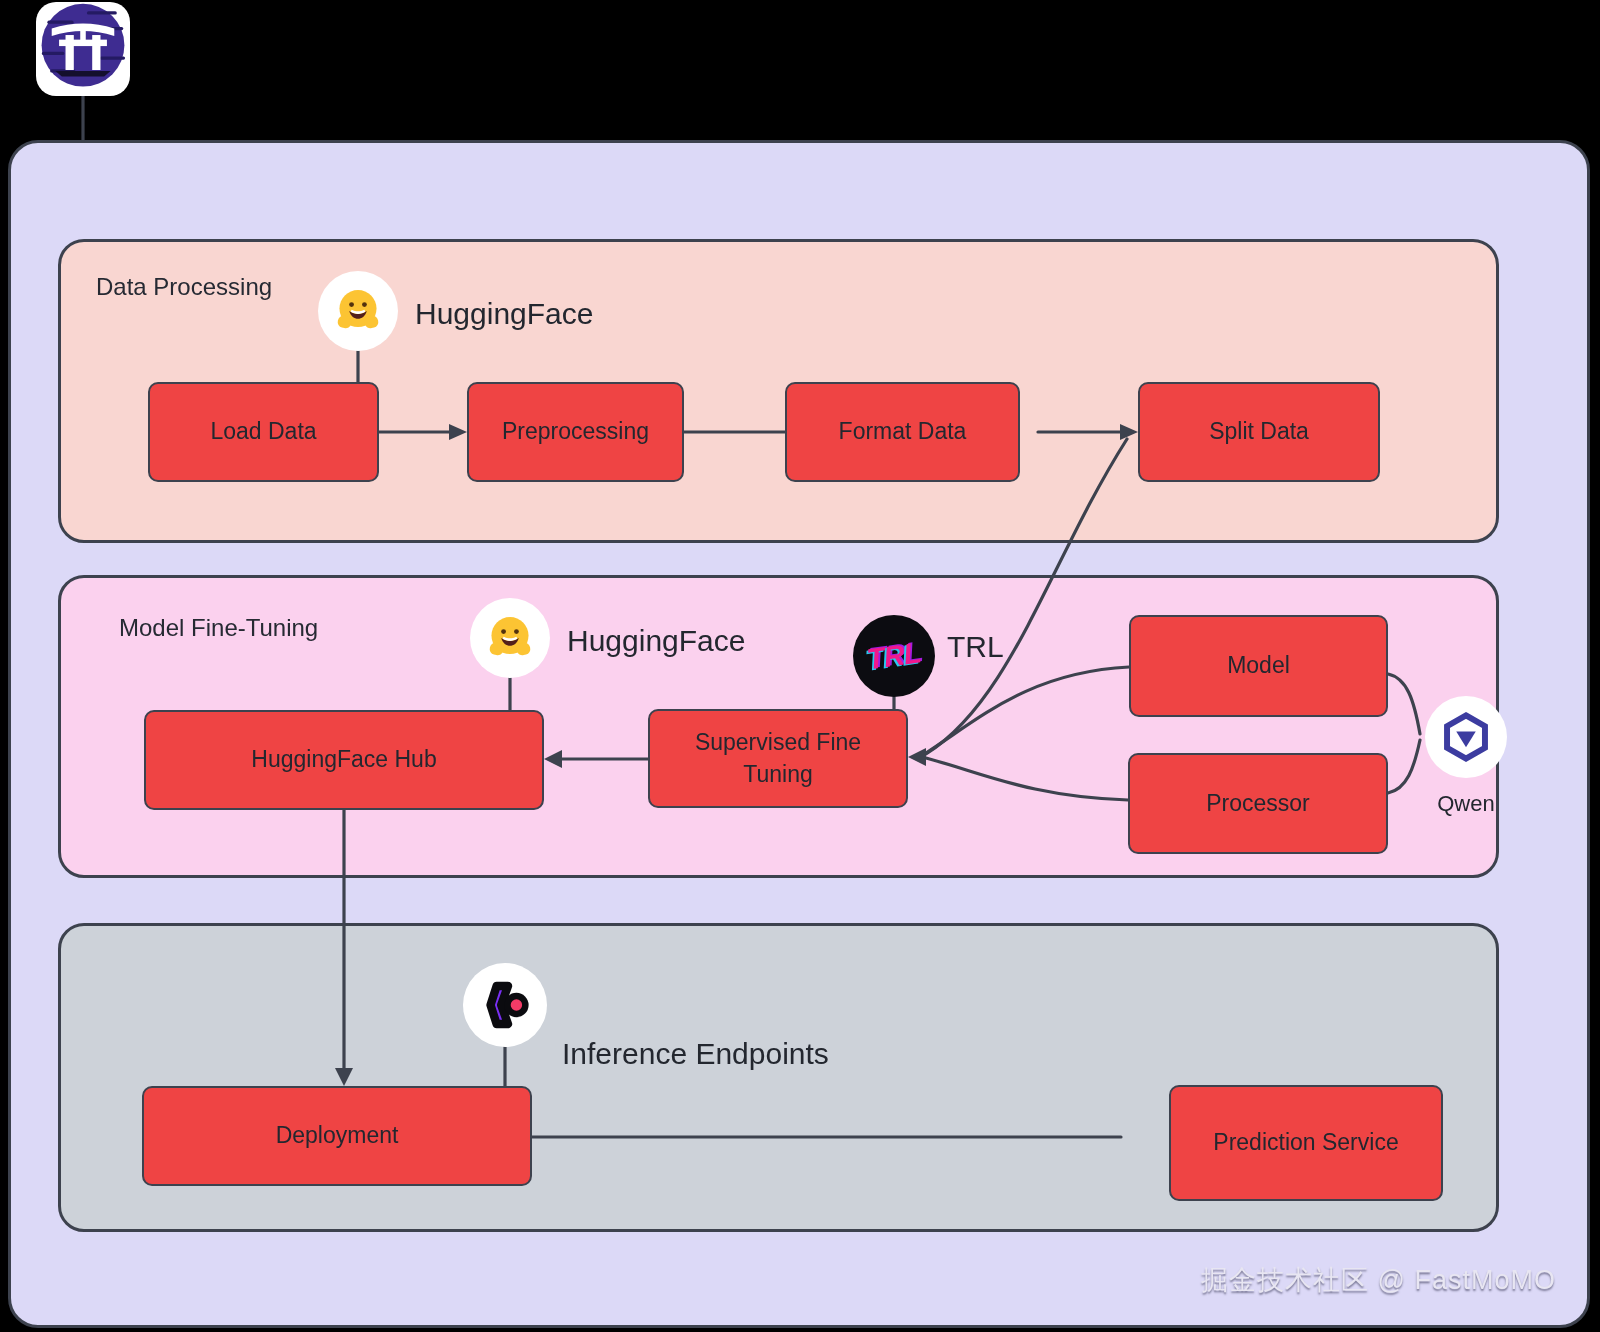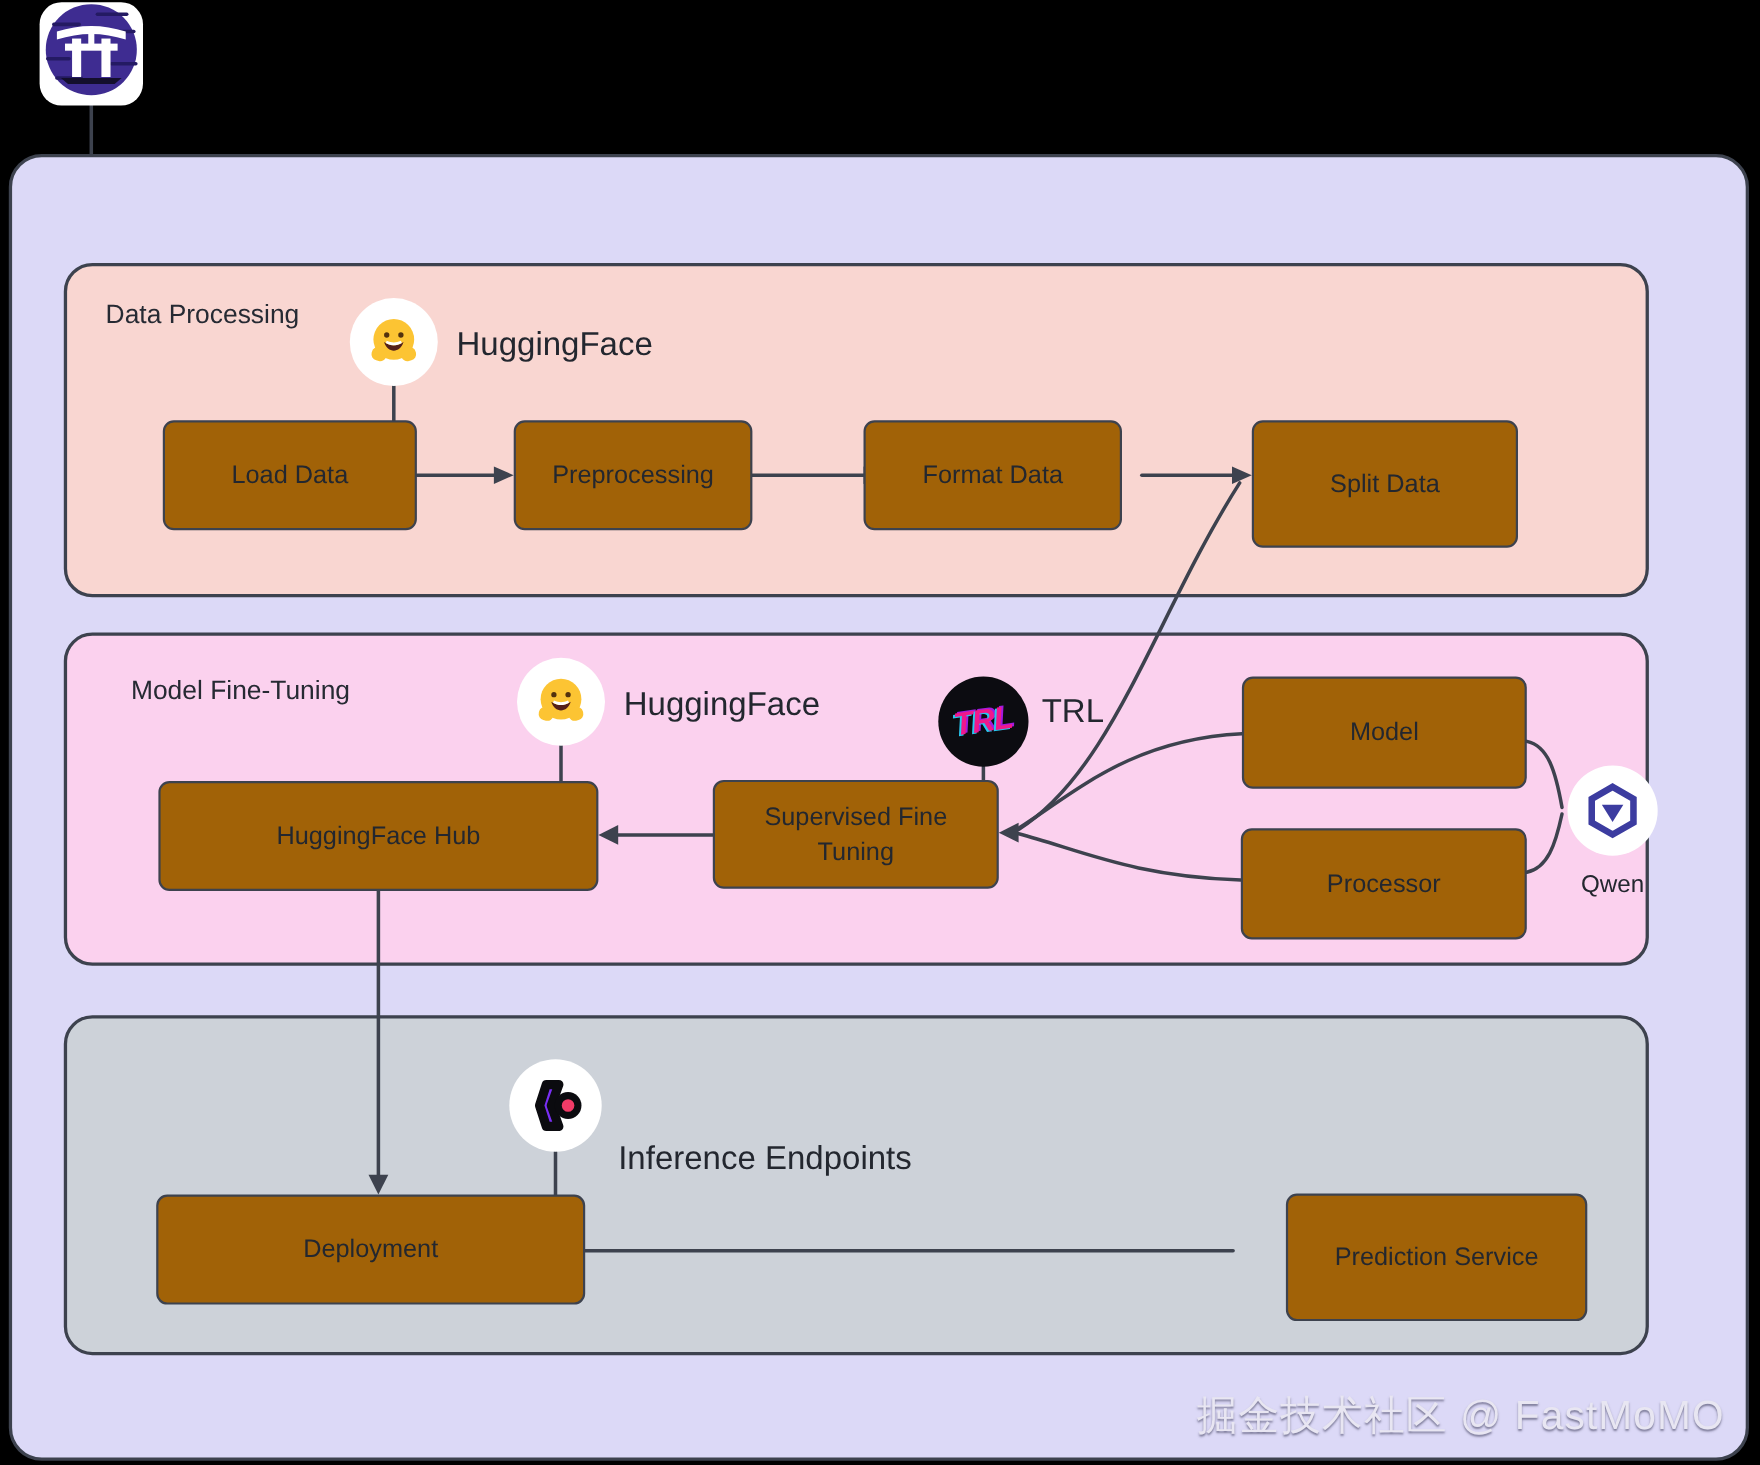--- a/index.html
+++ b/index.html
@@ -21,27 +21,27 @@
   .sec-dp{left:58px;top:239px;width:1441px;height:304px;background:#f9d6d1;}
   .sec-ft{left:58px;top:575px;width:1441px;height:303px;background:#fbd1ee;}
   .sec-dep{left:58px;top:923px;width:1441px;height:309px;background:#cdd2d9;}
 
   .sec-title{font-size:24px;font-weight:500;color:#262a33;z-index:5;}
 
   
   .wires{left:0;top:0;width:1600px;height:1332px;z-index:3;pointer-events:none;}
 
   
-  .node{background:#a16207;border:2.5px solid #3d424e;border-radius:10px;box-sizing:border-box;
+  .node{background:#ef4444;border:2.5px solid #3d424e;border-radius:10px;box-sizing:border-box;
         display:flex;align-items:center;justify-content:center;text-align:center;
         font-size:23px;color:#23272f;z-index:5;padding:0 14px;line-height:1.35;}
   .n-load{left:148px;top:382px;width:231px;height:100px;}
   .n-pre{left:467px;top:382px;width:217px;height:100px;}
   .n-fmt{left:785px;top:382px;width:235px;height:100px;}
-  .n-split{left:1138px;top:382px;width:242px;height:116px;}
+  .n-split{left:1138px;top:382px;width:242px;height:100px;}
   .n-hub{left:144px;top:710px;width:400px;height:100px;}
   .n-sft{left:648px;top:709px;width:260px;height:99px;}
   .n-model{left:1129px;top:615px;width:259px;height:102px;}
   .n-proc{left:1128px;top:753px;width:260px;height:101px;}
   .n-deploy{left:142px;top:1086px;width:390px;height:100px;}
   .n-pred{left:1121px;top:1085px;width:274px;height:116px;margin-left:48px;}
 
   
   .icircle{border-radius:50%;z-index:5;display:flex;align-items:center;justify-content:center;}
   .ic-white{background:#fff;}
@@ -55,21 +55,21 @@
   .lb-hf1{left:415px;top:297px;}
   .lb-hf2{left:567px;top:624px;}
   .lb-trl{left:947px;top:630px;}
   .lb-qwen{left:1425px;top:791px;width:82px;text-align:center;font-size:22px;}
   .lb-ie{left:562px;top:993px;margin-top:44px;}
 
   .trl-text{font-style:italic;font-weight:800;font-size:29px;letter-spacing:-1px;
             color:#f0188c;text-shadow:-2px 1px 0 #28c7f0,2px -1px 0 #a21ae0;
             transform:rotate(-8deg);}
 
-  .watermark{right:32px;top:1262px;font-size:37px;color:#e8e6f2;z-index:5;
+  .watermark{right:44px;top:1262px;font-size:27px;color:#e8e6f2;z-index:5;
              text-shadow:0 2px 2px rgba(40,40,70,.55);letter-spacing:1px;}
 </style>
 </head>
 <body>
 
 <div class="canvas">
 
   <div class="abs logo">
     <span>
       <svg viewBox="0 0 100 100" width="92" height="92">

